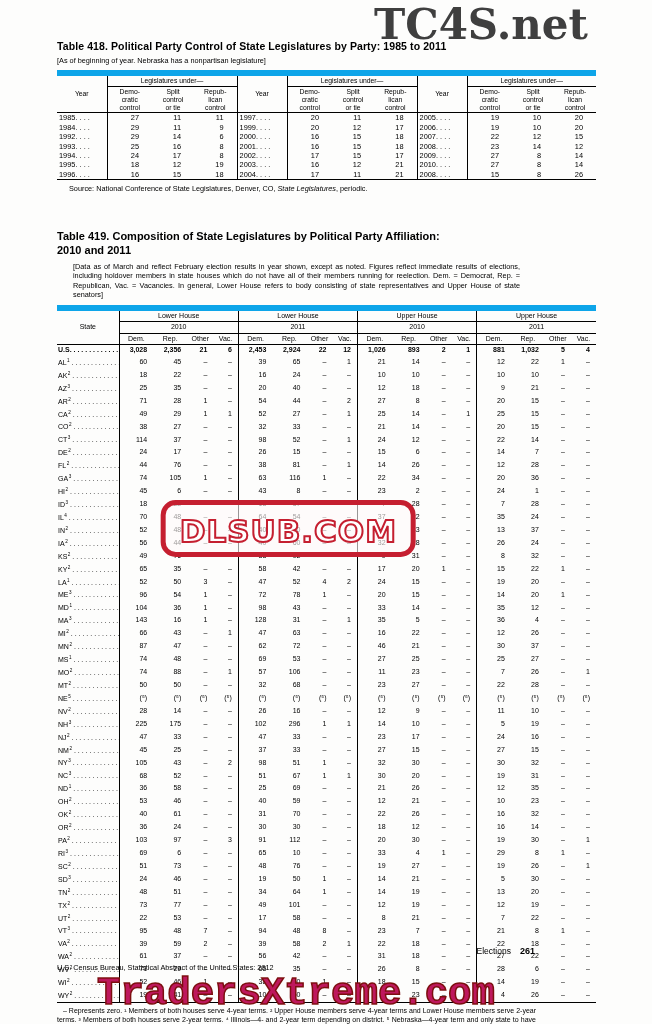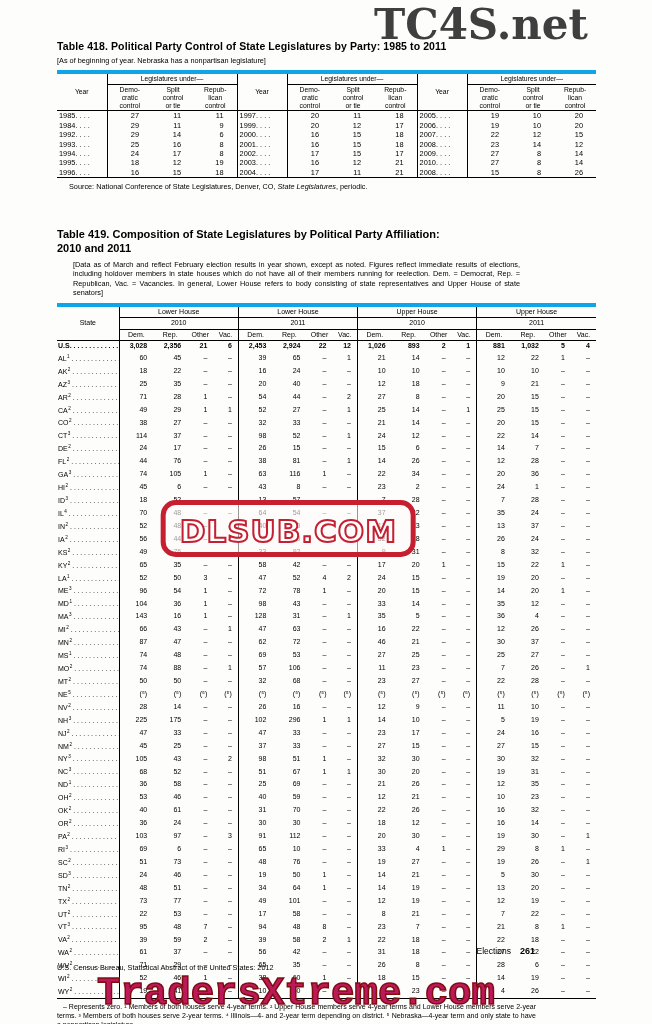--- a/index.html
+++ b/index.html
@@ -12,21 +12,21 @@
     position: relative;
     overflow: hidden;
   }
   .page { position: relative; width: 592px; height: 1024px; padding: 40px 56px 0 57px; }
 
   .t-title  { font-size: 10.5px; font-weight: bold; margin: 0 0 4px; letter-spacing: .1px; }
   .t-title2 { font-size: 11px;   font-weight: bold; line-height: 14px; margin: 0; }
   .t-note   { font-size: 7.3px; line-height: 9.2px; margin: 0 0 5px; text-align: justify; }
 
   table { border-collapse: collapse; table-layout: fixed; width: 539px; }
-  #t418, #t419 { border-top: 4px solid #0ea5e9; border-bottom: 1px solid #000; }
+  #t418, #t419 { border-top: 6px solid #0ea5e9; border-bottom: 1px solid #000; }
   th { font-weight: normal; }
   .vl { border-left: 1px solid #000; }
 
   
   #t418 th { font-size: 6.8px; line-height: 7.8px; text-align: center; padding: 1px 0; }
   .yrh418 { vertical-align: middle; border-bottom: 1px solid #000; }
   .grp418 { border-bottom: 1px solid #000; padding: 1px 0 2px; }
   .sub418 { white-space: pre-line; vertical-align: bottom; border-bottom: 1px solid #000; padding-bottom: 1px; }
   #t418 td { font-size: 7.4px; line-height: 9.4px; padding: 0; }
   #t418 td.yr  { text-align: left; padding-left: 2px; white-space: nowrap; overflow: hidden; }

